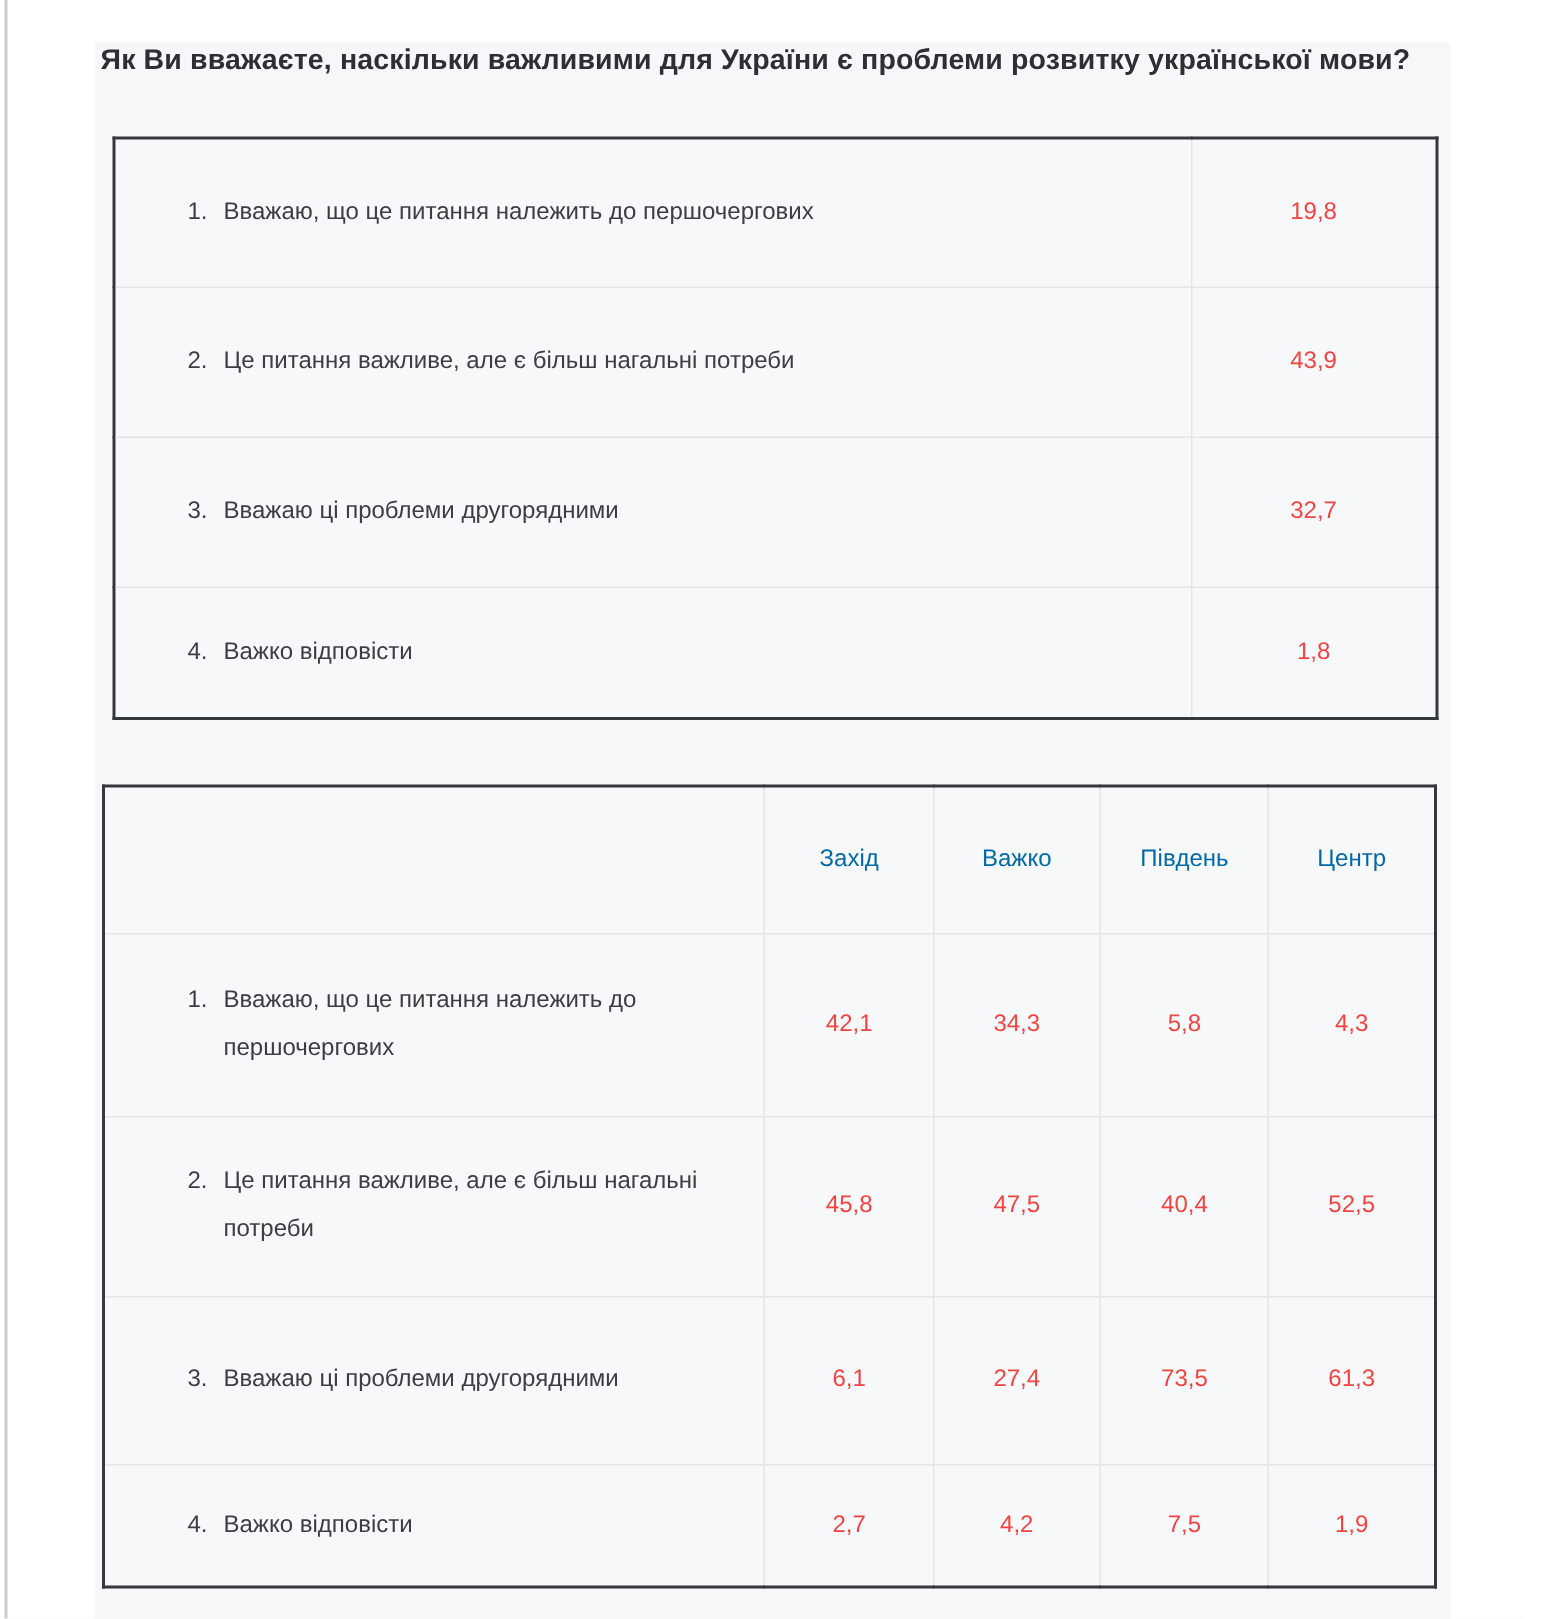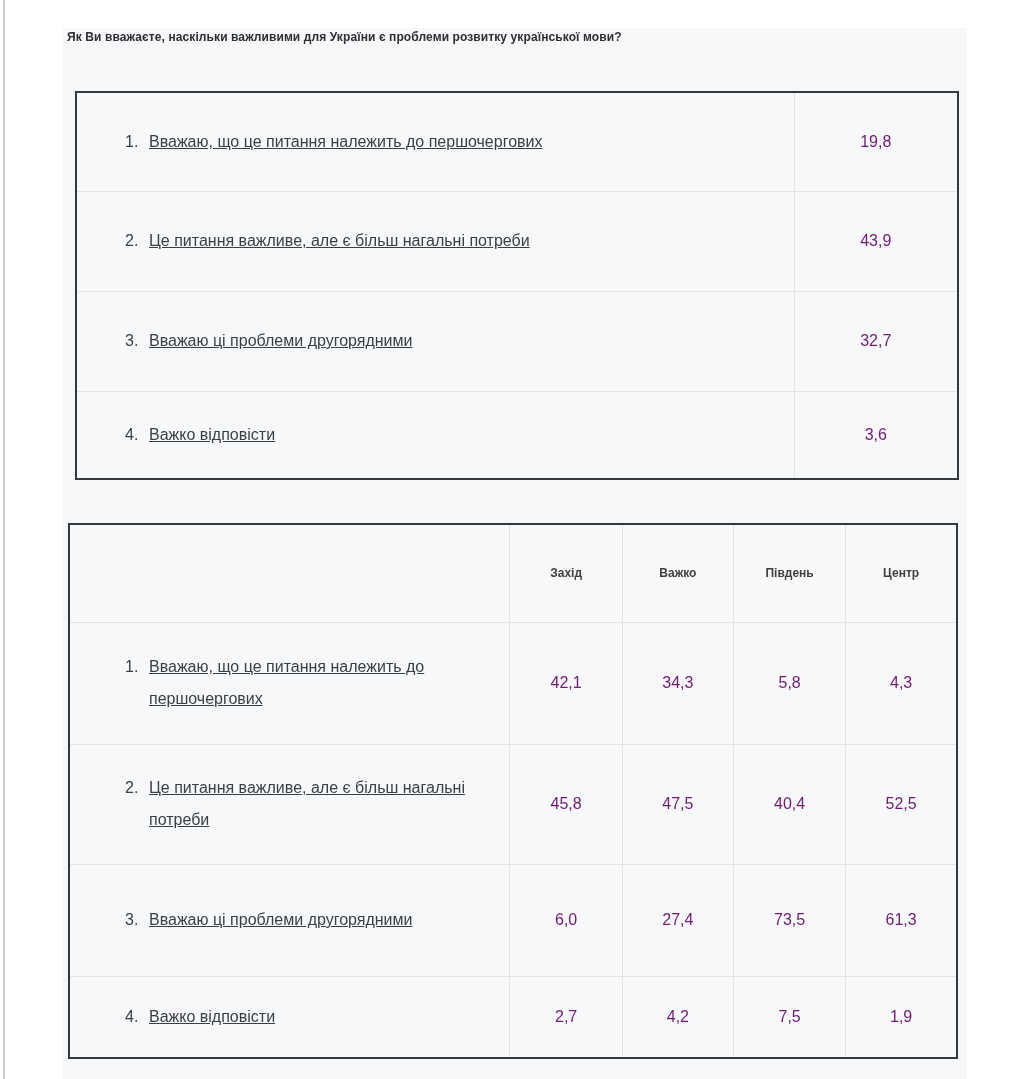--- a/index.html
+++ b/index.html
@@ -18,21 +18,21 @@
   }
   .panel {
     position: absolute; left: 63px; top: 28px;
     width: 904px; height: 1051px;
     background: #f6f7f8;
   }
   .question {
     position: absolute; left: 67px; top: 30px;
     width: 890px;
     margin: 0;
-    font-size: 12px; font-weight: 700;
+    font-size: 19px; font-weight: 700;
     color: #2d2f32;
     letter-spacing: 0.1px;
   }
   table.results {
     position: absolute;
     border-collapse: collapse;
     table-layout: fixed;
     border: 2px solid #36393c;
     background: #f7f8f9;
   }
@@ -48,41 +48,41 @@
 
   
   .t1 tr:nth-child(1) td { height: 99px; }
   .t1 tr:nth-child(2) td { height: 100px; }
   .t1 tr:nth-child(3) td { height: 100px; }
   .t1 tr:nth-child(4) td { height: 88px; }
   .t1 td.lbl { padding-left: 48px; padding-right: 20px; }
   .t1 td.val { border-left: 1px solid #e3e4e6; }
 
   
-  .t2 thead th { height: 98px; font-weight: 700; font-size: 12px; color: #404040; }
+  .t2 thead th { height: 98px; font-weight: 400; font-size: 16px; color: #0369a1; }
   .t2 tbody tr:nth-child(1) td { height: 122px; }
   .t2 tbody tr:nth-child(2) td { height: 120px; }
   .t2 tbody tr:nth-child(3) td { height: 112px; }
   .t2 tbody tr:nth-child(4) td { height: 82px; }
   .t2 td.lbl { padding-left: 55px; padding-right: 16px; }
   .t2 td.val, .t2 th.col-h { border-left: 1px solid #e3e4e6; }
 
   .cell-label {
     display: flex; gap: 8px;
     font-size: 16px; line-height: 32px;
     color: #3b3e42;
     text-align: left;
   }
   .row-num { flex: 0 0 auto; min-width: 16px; }
-  .row-text { flex: 1 1 auto; text-decoration: underline; }
+  .row-text { flex: 1 1 auto; }
 
   td.val {
     text-align: center;
     font-size: 16px;
-    color: #701a75;
+    color: #ef4444;
   }
 </style>
 </head>
 <body>
 
 <div class="edge-line"></div>
 <div class="panel"></div>
 
 <h1 class="question">Як Ви вважаєте, наскільки важливими для України є проблеми розвитку української мови?</h1>
 
@@ -119,21 +119,21 @@
       </td>
       <td class="val">32,7</td>
     </tr>
     <tr>
       <td class="lbl">
         <div class="cell-label">
           <span class="row-num">4.</span>
           <span class="row-text">Важко відповісти</span>
         </div>
       </td>
-      <td class="val">3,6</td>
+      <td class="val">1,8</td>
     </tr>
   </tbody>
 </table>
 
 <table class="results t2">
   <colgroup>
     <col style="width:440px">
       <col style="width:112px">
       <col style="width:111px">
       <col style="width:112px">
@@ -173,21 +173,21 @@
       <td class="val">40,4</td>
       <td class="val">52,5</td>
     </tr>
     <tr>
       <td class="lbl">
         <div class="cell-label">
           <span class="row-num">3.</span>
           <span class="row-text">Вважаю ці проблеми другорядними</span>
         </div>
       </td>
-      <td class="val">6,0</td>
+      <td class="val">6,1</td>
       <td class="val">27,4</td>
       <td class="val">73,5</td>
       <td class="val">61,3</td>
     </tr>
     <tr>
       <td class="lbl">
         <div class="cell-label">
           <span class="row-num">4.</span>
           <span class="row-text">Важко відповісти</span>
         </div>

